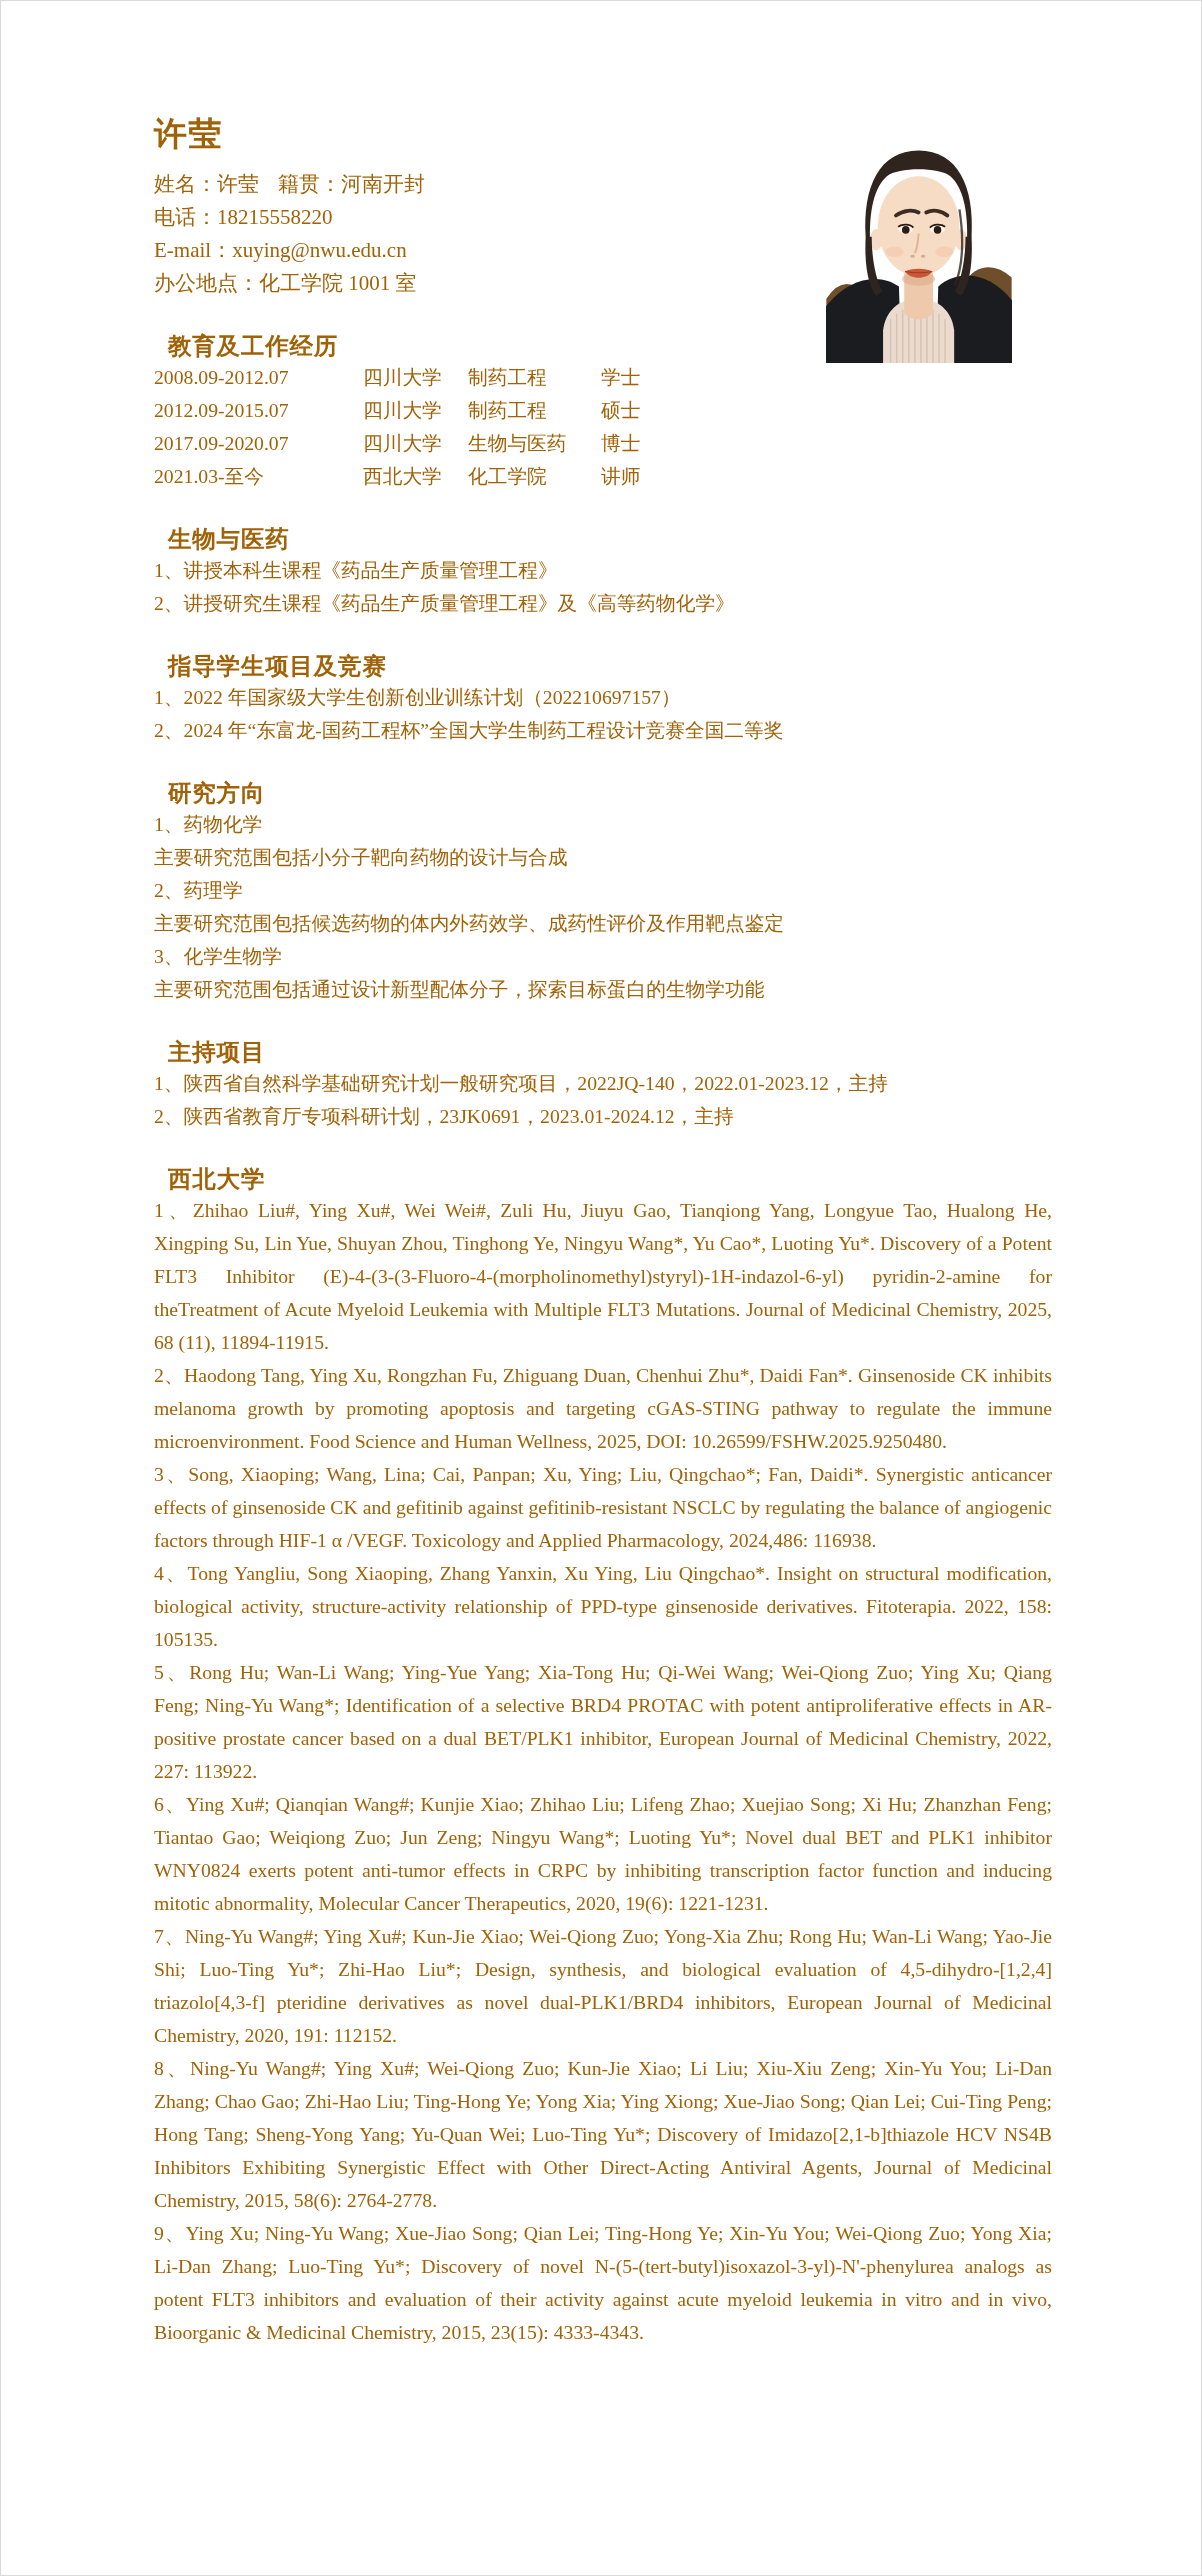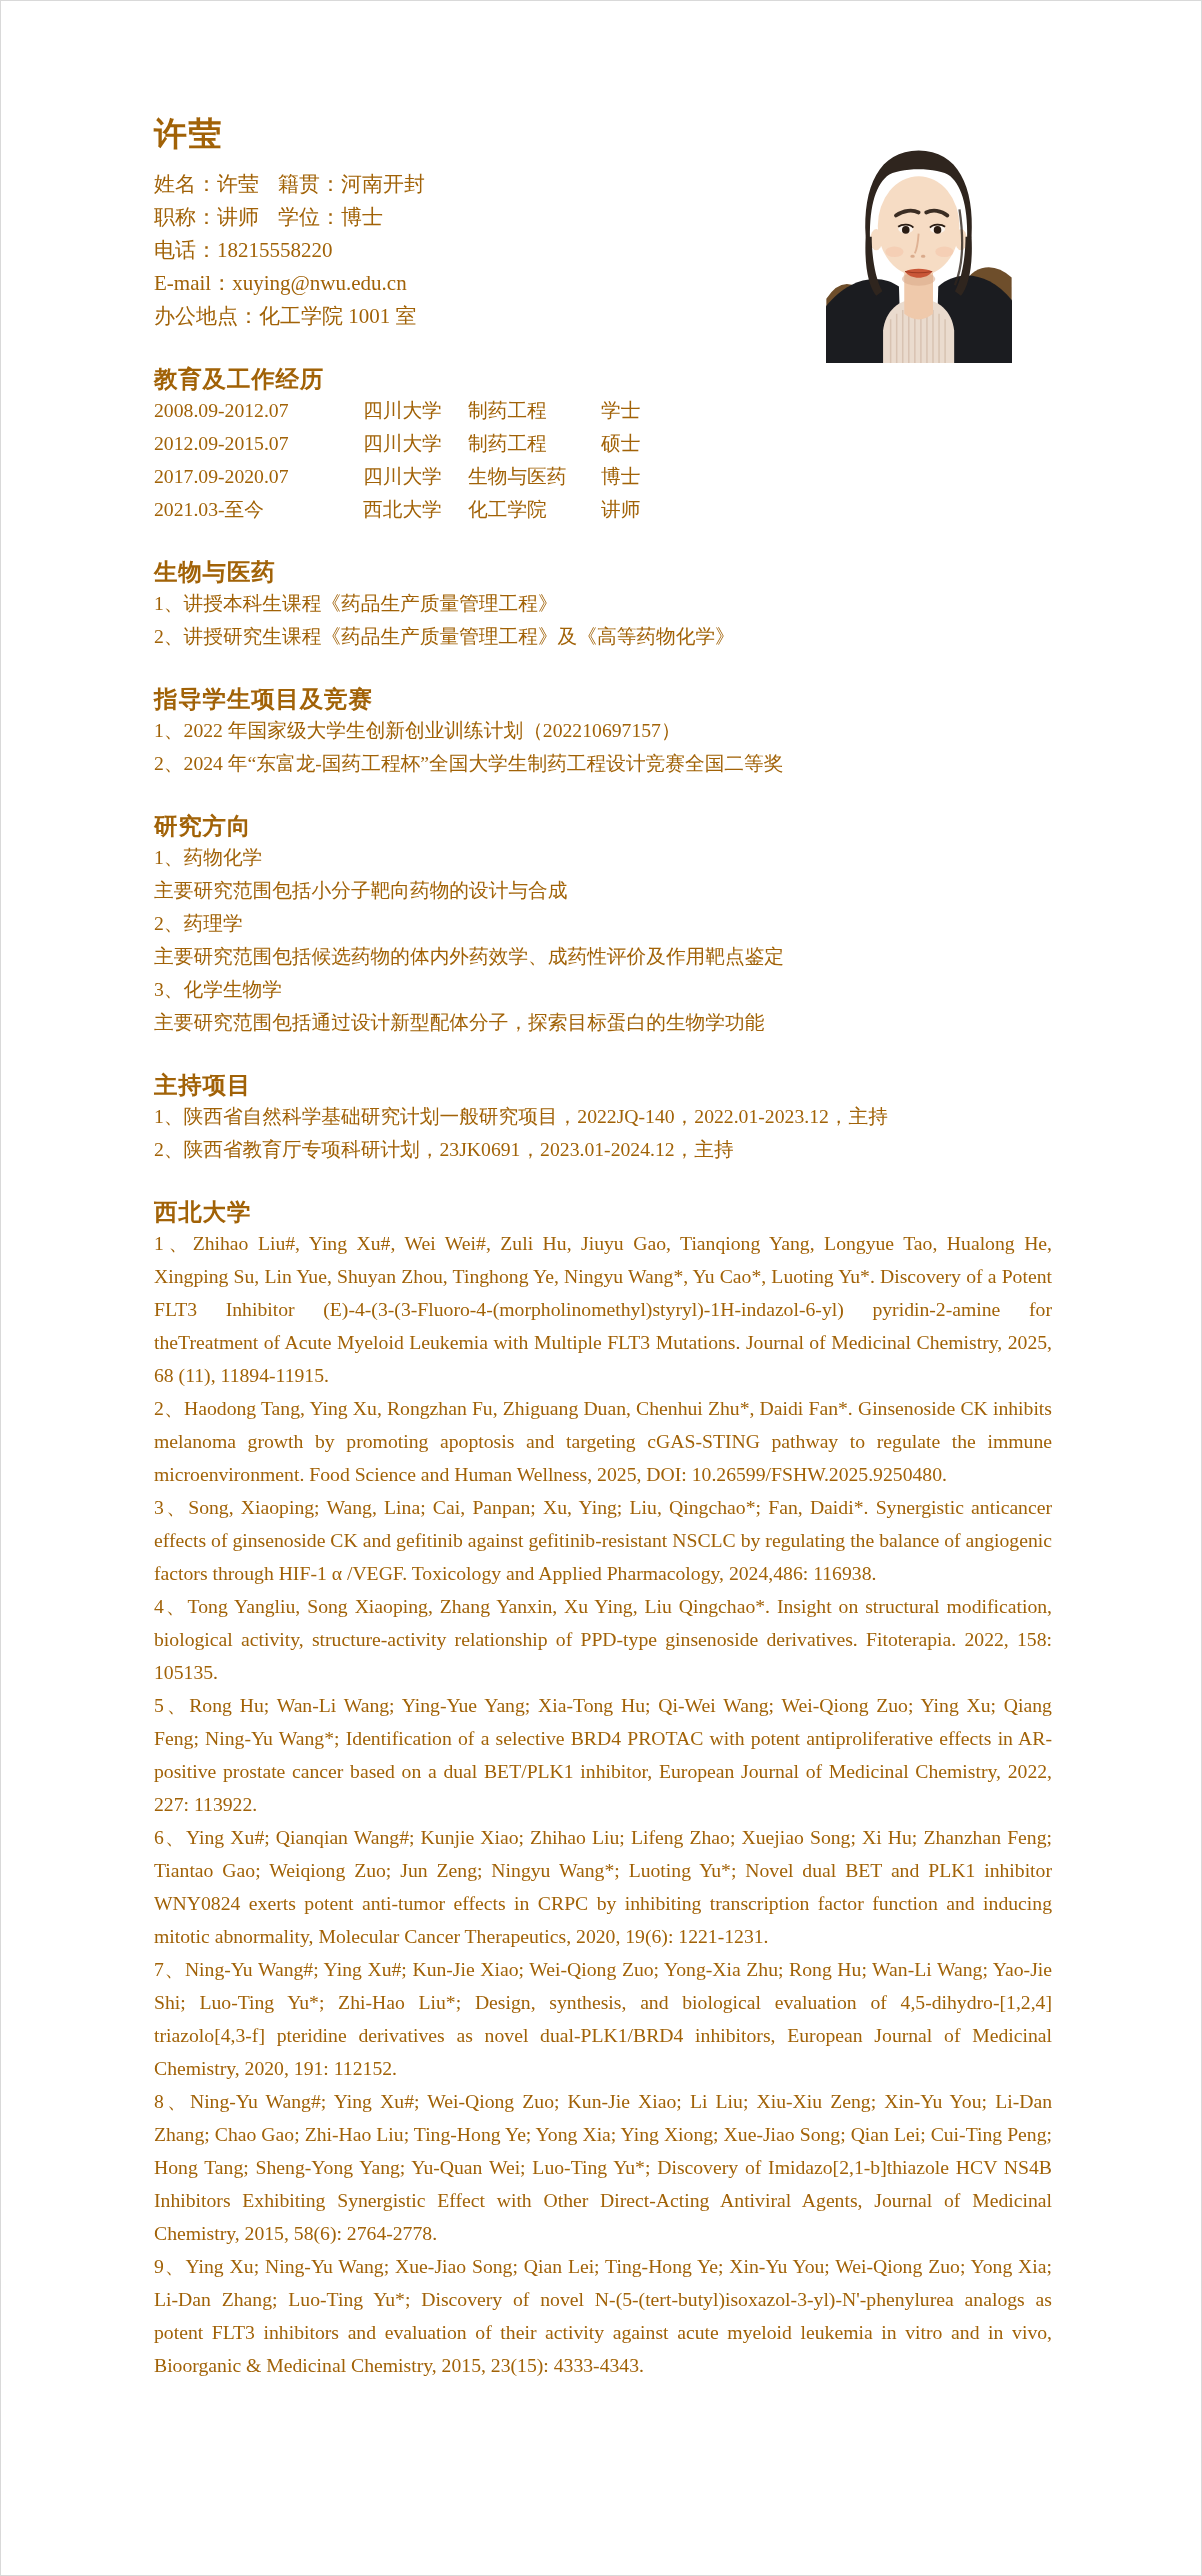--- a/index.html
+++ b/index.html
@@ -4,21 +4,21 @@
 <style>
   *{box-sizing:border-box}
   html,body{margin:0;padding:0;background:#ffffff}
   .page{position:relative;width:1202px;height:2576px;background:#fff;border:0.8px solid #d9d9d9;
         font-family:"Liberation Serif","DejaVu Serif",serif;color:#a16207;overflow:hidden}
   .content{position:absolute;left:153px;top:0;width:898px}
   .name{font-size:33px;font-weight:700;line-height:39px;margin:114px 0 0;letter-spacing:1.5px}
   .info{margin-top:13.6px;font-size:21px;line-height:33px}
   .info-row{white-space:nowrap}
   .info-cell.first{display:inline-block;min-width:124px}
-  h2{font-size:23.5px;line-height:29px;margin:32px 0 0;font-weight:700;
+  h2{font-size:23.5px;line-height:29px;margin:32px 14px 0;font-weight:700;
      font-family:"Liberation Sans","DejaVu Sans",sans-serif;letter-spacing:0.8px}
   .lines{font-size:19.7px;line-height:33px}
   .edu .edu-row{display:grid;grid-template-columns:209px 105px 133px auto;font-size:19.7px;line-height:33px}
   .pubs{font-size:19.7px;line-height:33px;text-align:justify}
   .pub{margin:0}
   .b{font-weight:400}
   .photo{position:absolute;left:825px;top:95px;width:186px;height:267px}
   .photo svg{display:block}
 </style>
 </head>
@@ -72,21 +72,20 @@
       <path d="M104,232 C112,227 132,227 140,232 C133,243 111,243 104,232 Z" fill="#c95637"></path>
       <path d="M104,232 C115,234 129,234 140,232" fill="none" stroke-width="1.5" stroke="#9e3b22"></path>
     </svg>
   </div>
 
   <div class="content">
     <h1 class="name">许莹</h1>
 
     <div class="info" id="info-rows">
         <div class="info-row"><span class="info-cell first">姓名：许莹</span><span class="info-cell">籍贯：河南开封</span></div>
-        <div class="info-row"><span class="info-cell first">职称：讲师</span><span class="info-cell">学位：博士</span></div>
         <div class="info-row"><span class="info-cell">电话：18215558220</span></div>
         <div class="info-row"><span class="info-cell">E-mail：xuying@nwu.edu.cn</span></div>
         <div class="info-row"><span class="info-cell">办公地点：化工学院 1001 室</span></div>
       </div>
 
     <section>
       <h2>教育及工作经历</h2>
       <div class="edu" id="edu-rows">
           <div class="edu-row">
             <span class="edu-cell">2008.09-2012.07</span>

